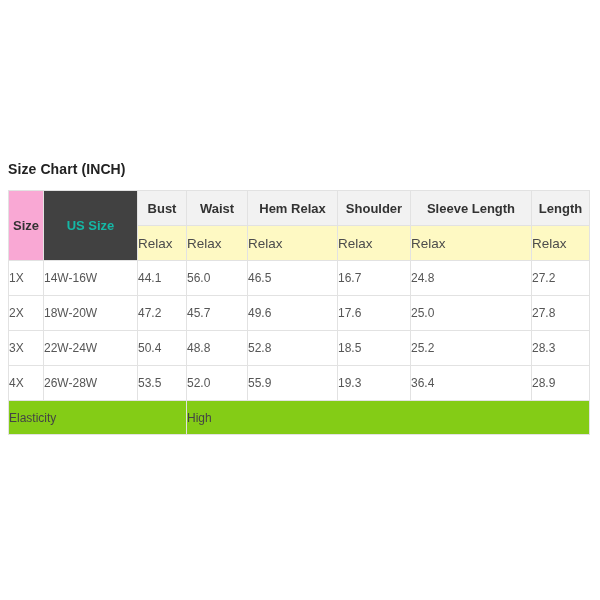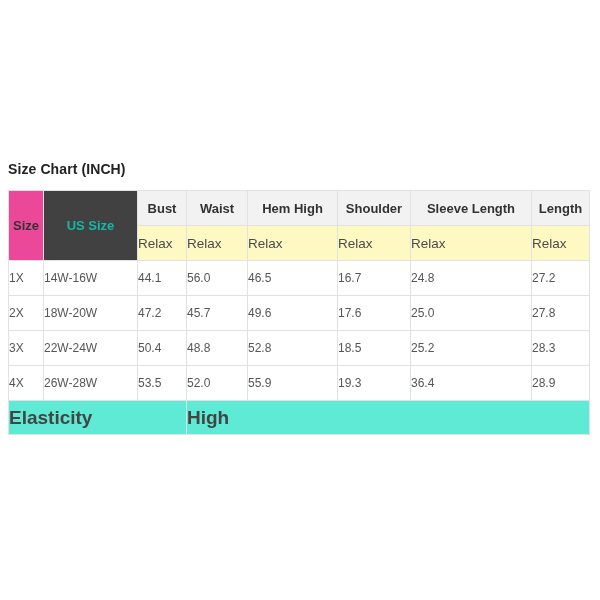--- a/index.html
+++ b/index.html
@@ -34,21 +34,21 @@
   tr.r-head { height: 35px; }
   tr.r-data { height: 35px; }
   tr.r-foot { height: 34px; }
   th.col-head {
     background: #f2f2f2;
     font-size: 13px;
     font-weight: bold;
     color: #333333;
   }
   th.size-head {
-    background: #ec4899;
+    background: #f9a8d4;
     font-size: 13px;
     font-weight: bold;
     color: #333333;
   }
   th.us-size-head {
     background: #414141;
     border-color: #414141;
     font-size: 13px;
     font-weight: bold;
     color: #14b8a6;
@@ -57,24 +57,23 @@
     background: #fef9c3;
     font-size: 13.5px;
     color: #4c4c4c;
   }
   td.data-cell {
     background: #ffffff;
     font-size: 12px;
     color: #565656;
   }
   td.foot-cell {
-    background: #5eead4;
-    font-size: 19px;
+    background: #84cc16;
+    font-size: 12px;
     color: #444444;
-    font-weight: bold;
   }
 </style>
 </head>
 <body>
 
 <div class="page">
 
   <div class="chart-title">Size Chart (INCH)</div>
 
   <table class="size-chart">
@@ -88,21 +87,21 @@
       <col style="width:121px">
       <col style="width:58px">
     </colgroup>
 
     <tbody>
         <tr class="r-head">
       <th class="size-head" rowspan="2">Size</th>
       <th class="us-size-head" rowspan="2">US Size</th>
       <th class="col-head">Bust</th>
       <th class="col-head">Waist</th>
-      <th class="col-head">Hem High</th>
+      <th class="col-head">Hem Relax</th>
       <th class="col-head">Shoulder</th>
       <th class="col-head">Sleeve Length</th>
       <th class="col-head">Length</th>
     </tr>
 
     <tr class="r-head">
       <td class="fit-cell">Relax</td>
       <td class="fit-cell">Relax</td>
       <td class="fit-cell">Relax</td>
       <td class="fit-cell">Relax</td>

